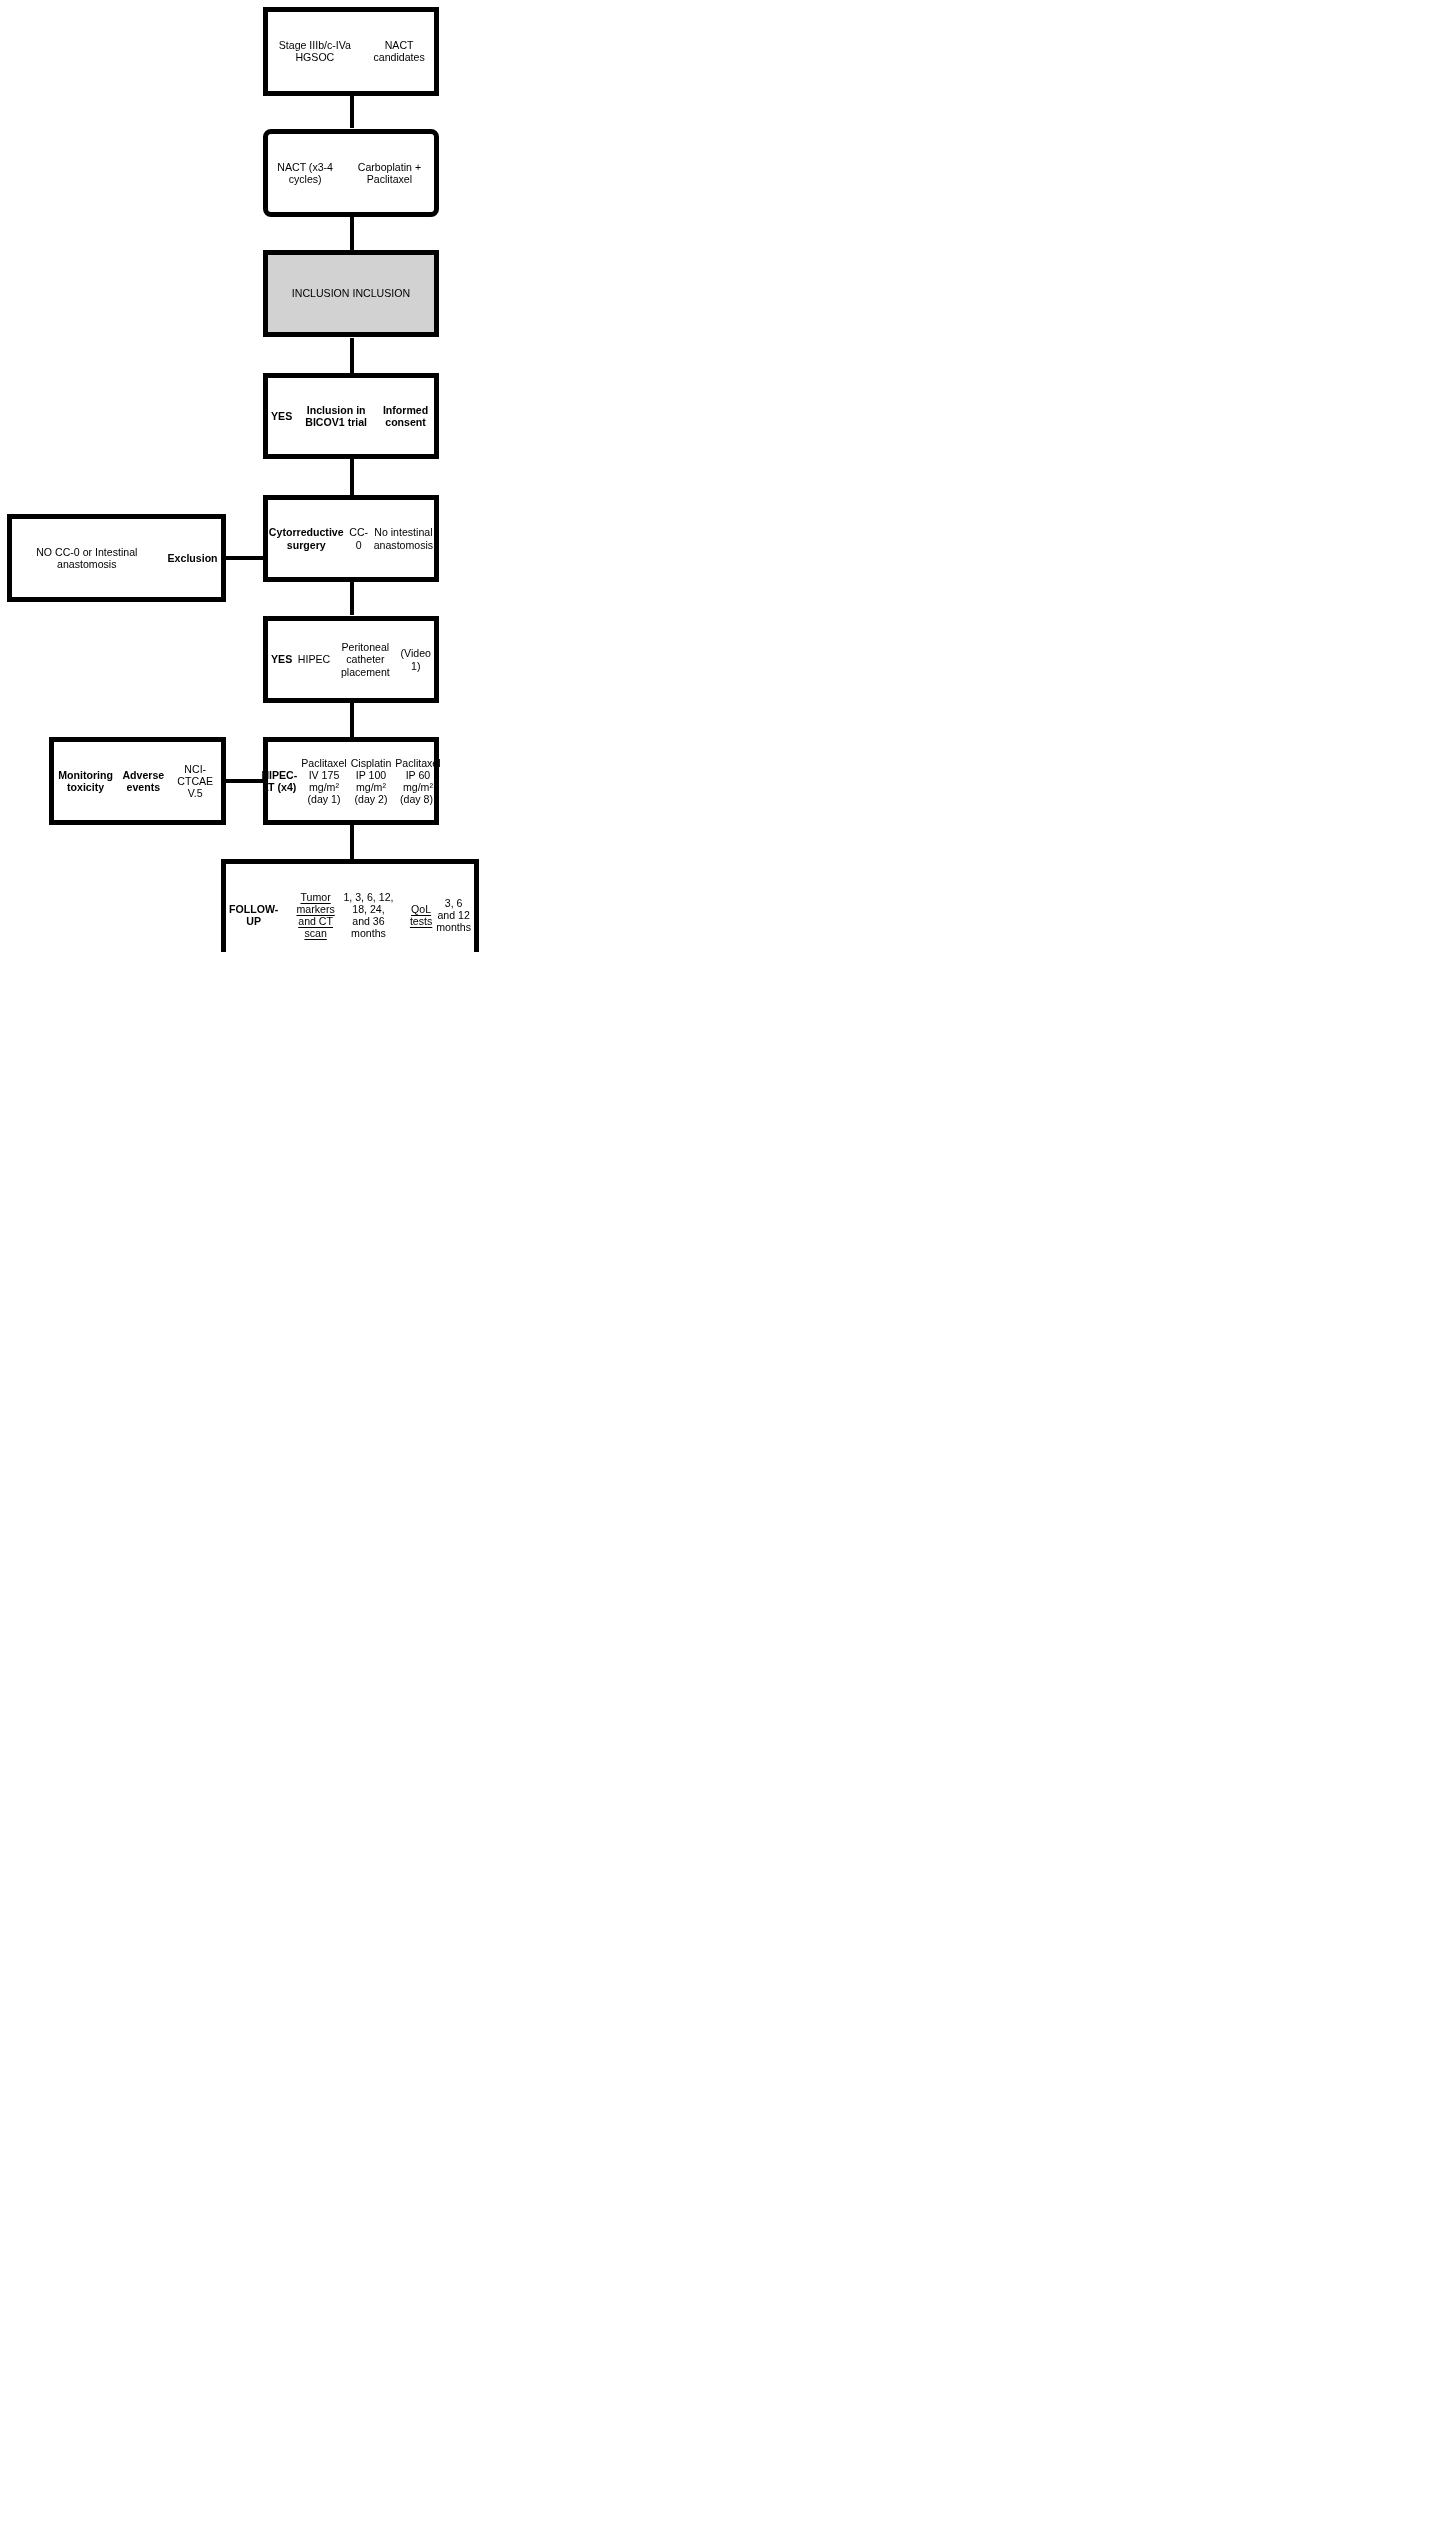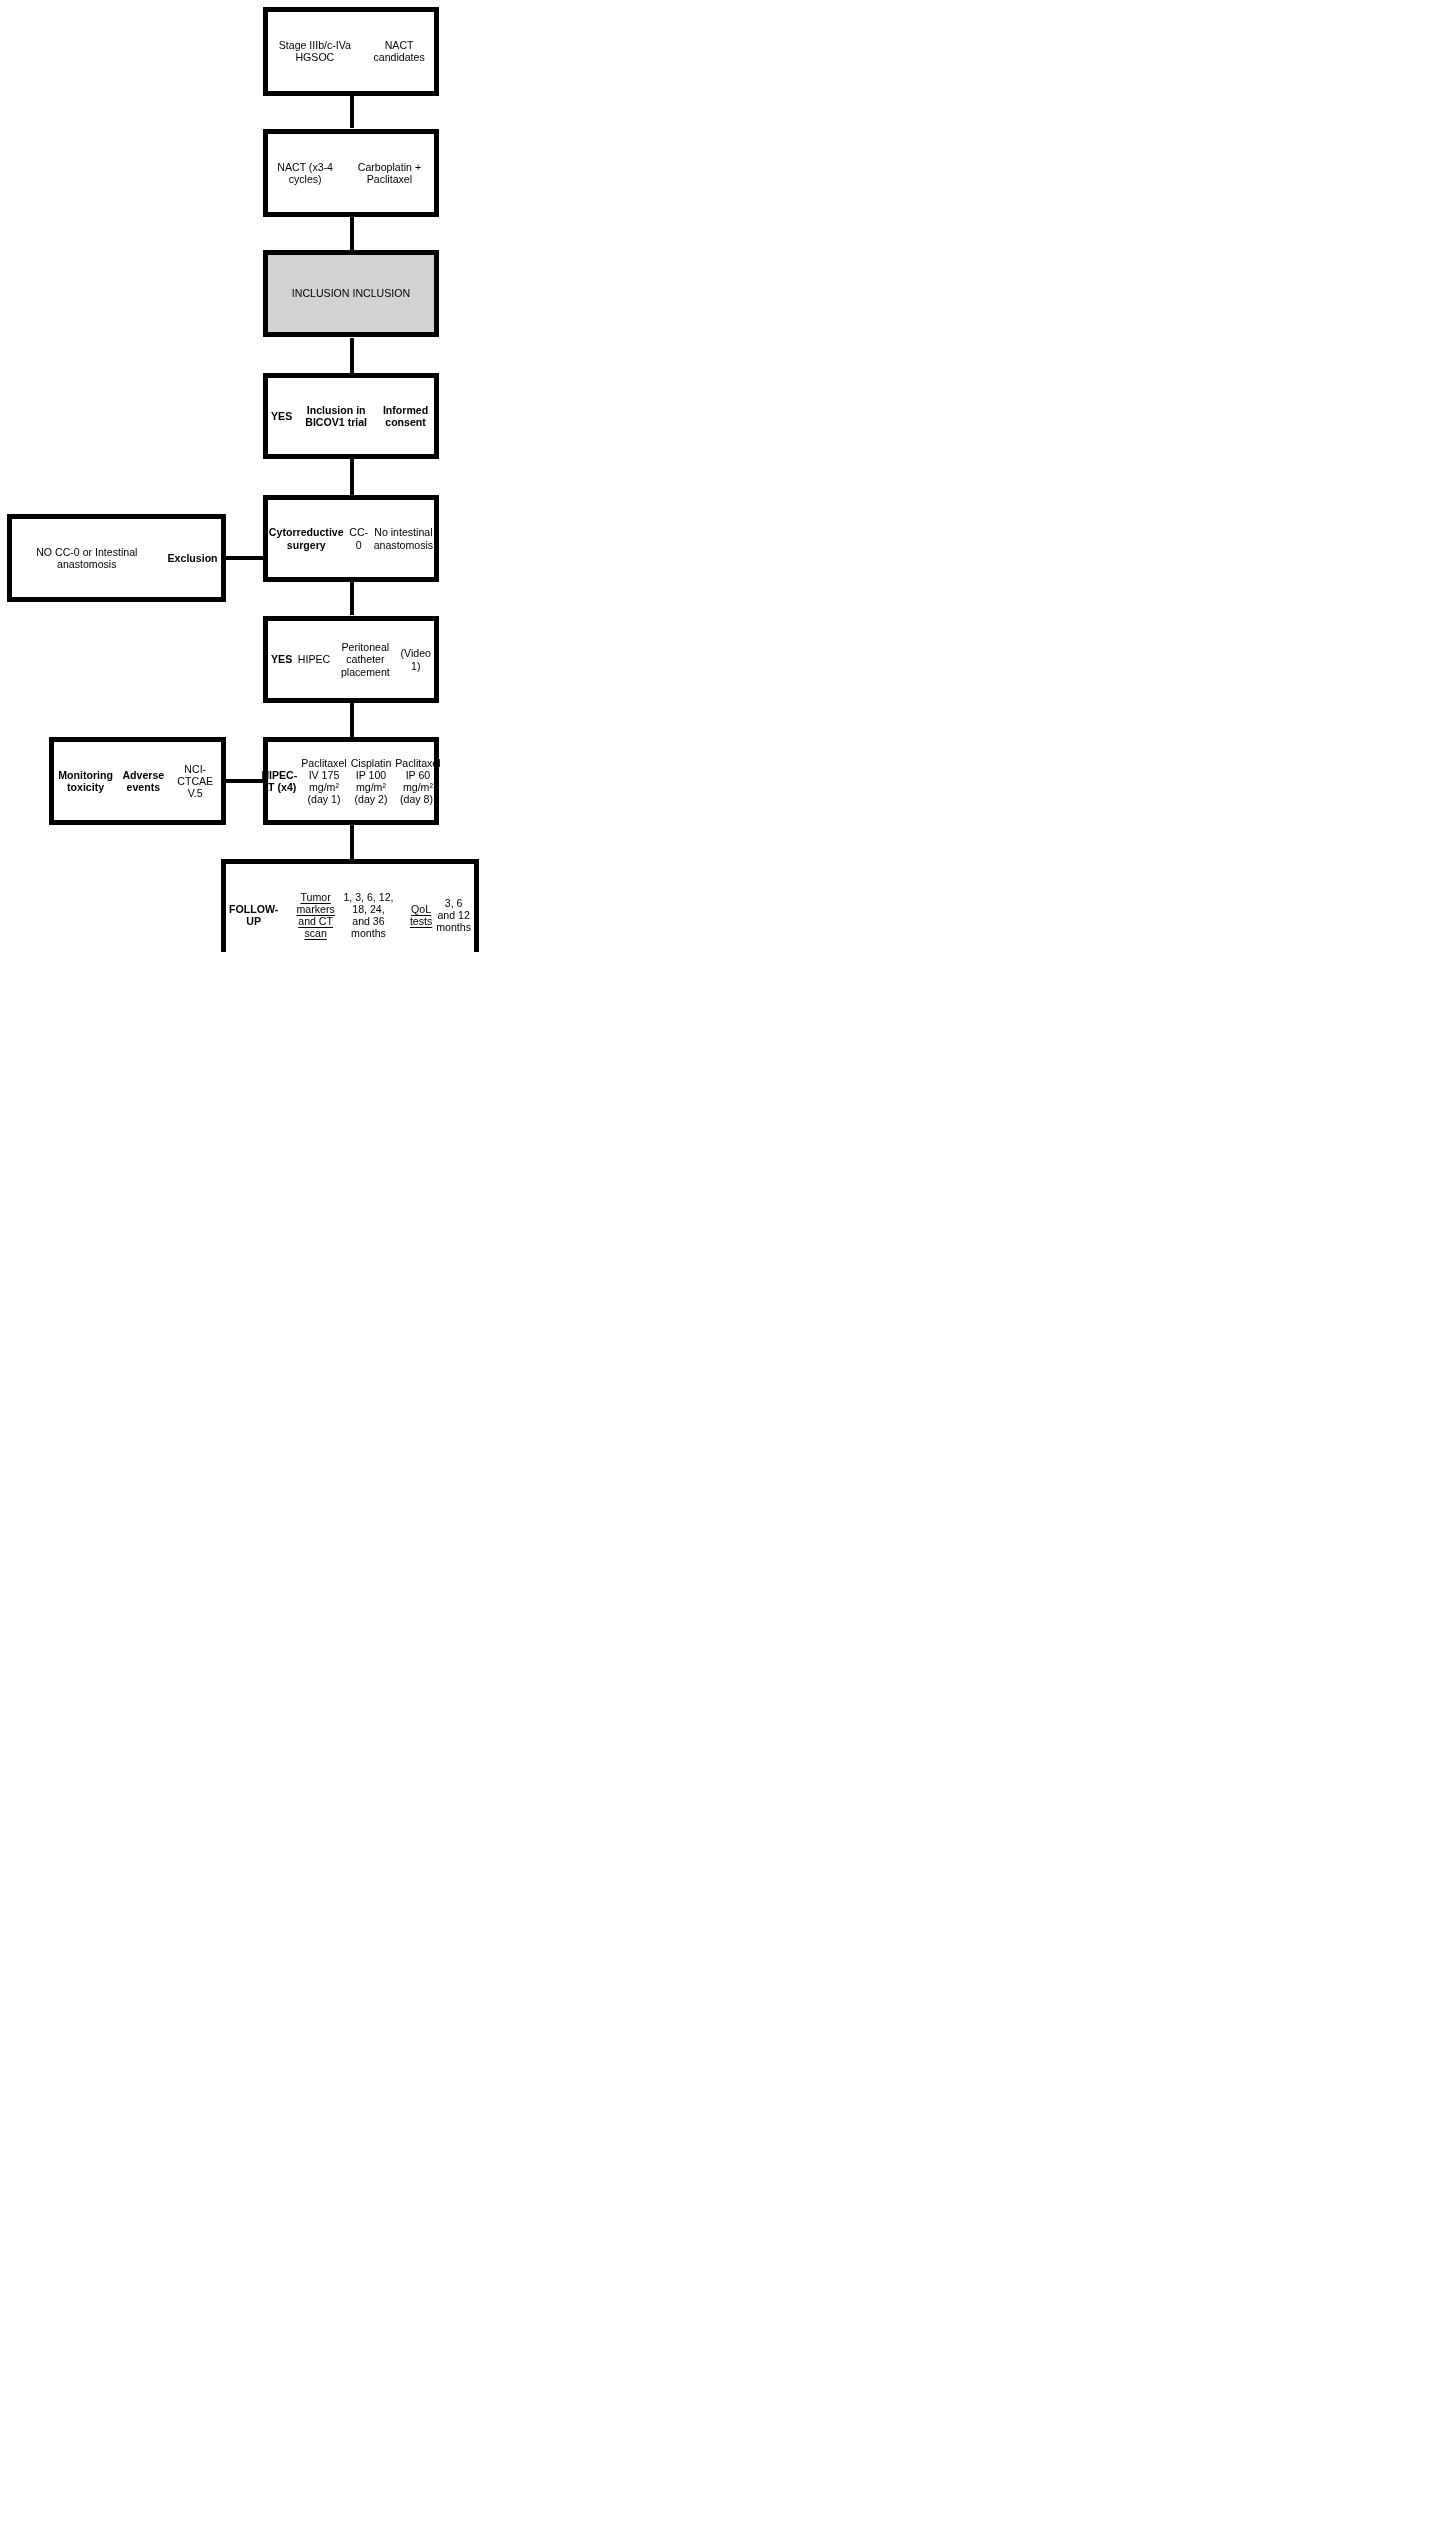--- a/index.html
+++ b/index.html
@@ -55,21 +55,21 @@
   <div class="connector" style="left:350px; top:825px; width:3.5px; height:35px;"></div>
 
   <div class="connector" style="left:225px; top:556px; width:38px; height:3.5px;"></div>
   <div class="connector" style="left:225px; top:779px; width:38px; height:3.5px;"></div>
 
   <div class="node" style="left:263px; top:6.6px; width:176px; height:89px;">
     <span class="line-txt">Stage IIIb/c-IVa HGSOC</span>
     <span class="line-txt">NACT candidates</span>
   </div>
 
-  <div class="node" style="left:263px; top:129px; width:176px; height:88px;">
+  <div class="node" style="left:263px; top:129px; width:176px; height:88px;border-radius:8px;">
     <span class="line-txt">NACT (x3-4 cycles)</span>
     <span class="line-txt">Carboplatin + Paclitaxel</span>
   </div>
 
   <div class="node gray" style="left:263px; top:250px; width:176px; height:87px;">
     <span class="line-txt">INCLUSION INCLUSION</span>
   </div>
 
   <div class="node" style="left:263px; top:373px; width:176px; height:86px;">
     <span class="line-txt b">YES</span>

